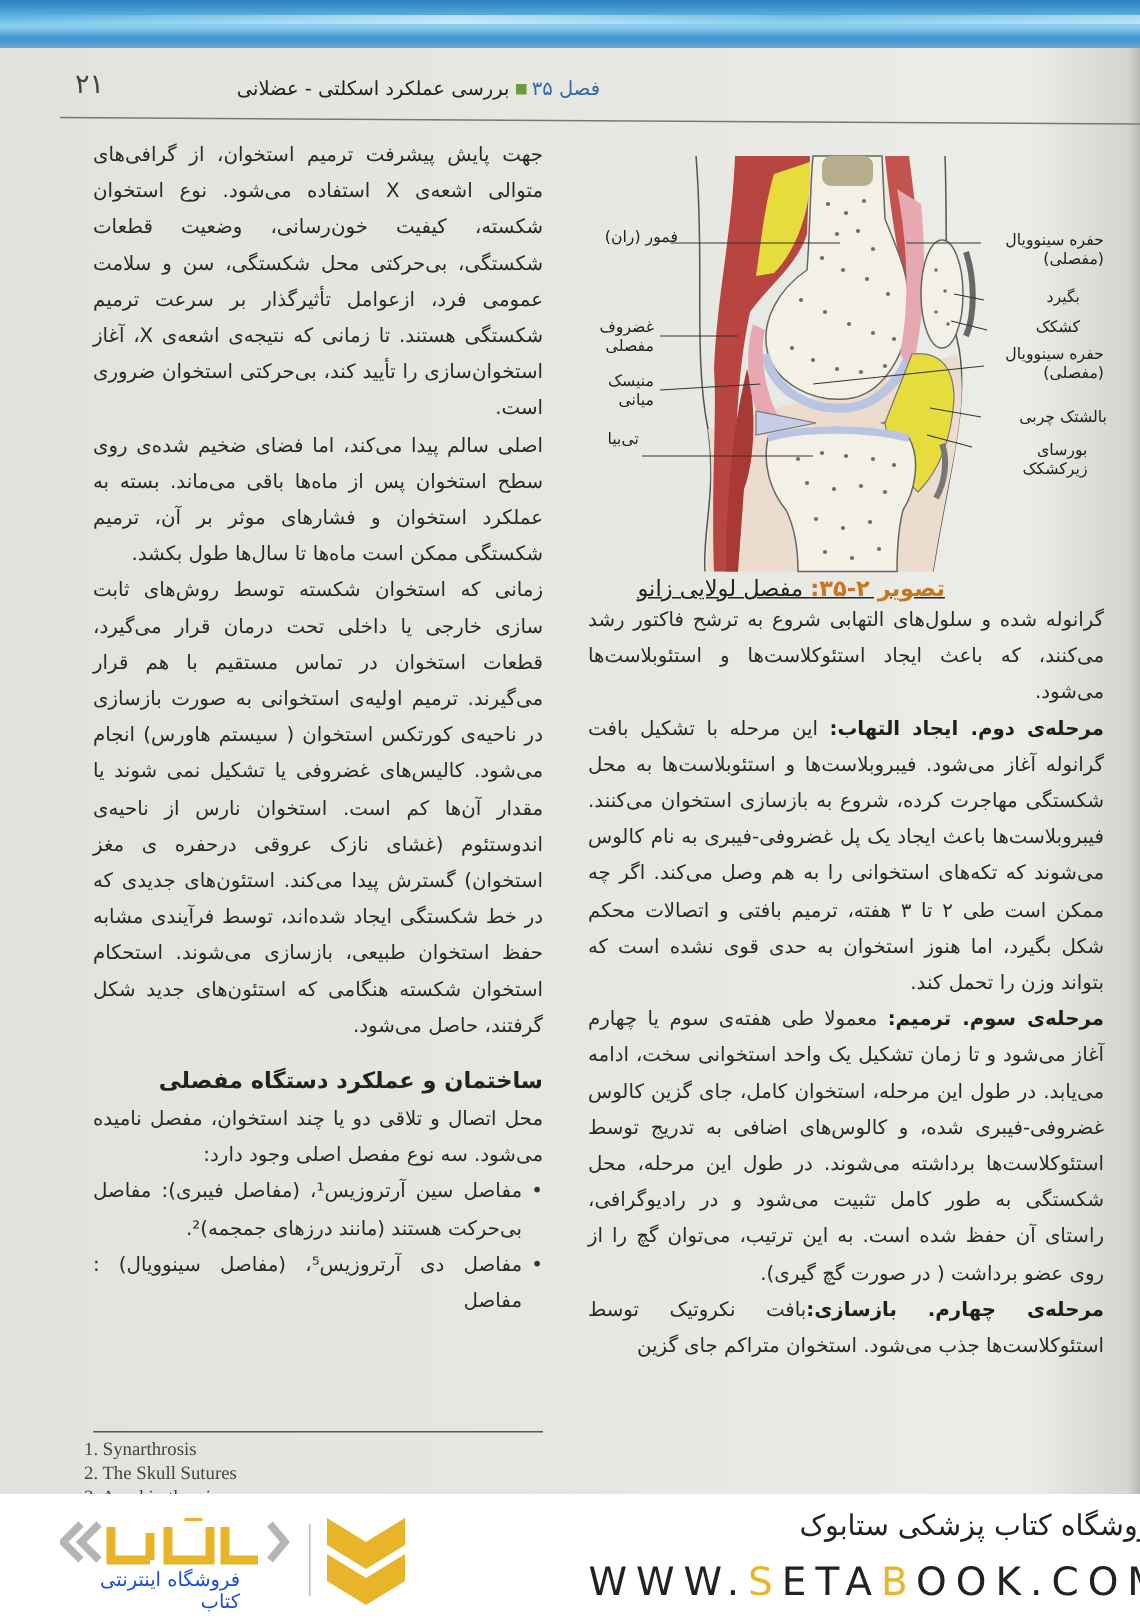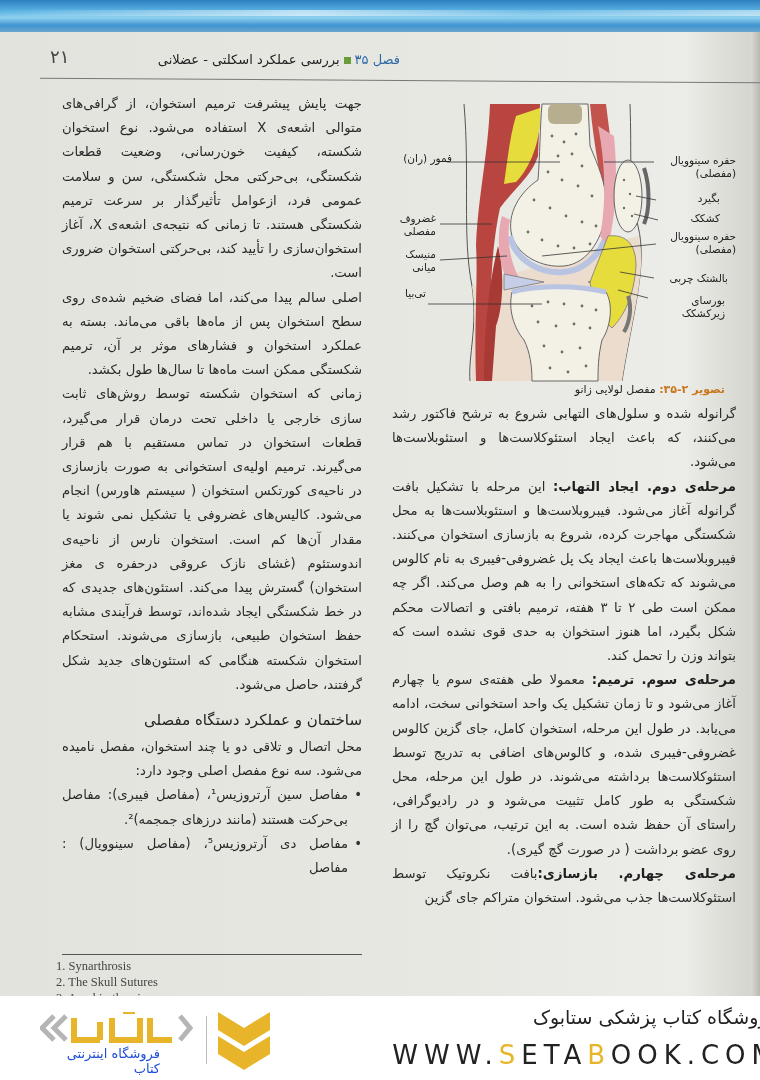--- a/index.html
+++ b/index.html
@@ -16,31 +16,31 @@
   .running { position:absolute; left:120px; top:12px; direction:rtl; font-size:13px; color:#222; width:250px; text-align:right; }
   .running .chap { color:#2e6aa8; }
   .running .sq { display:inline-block; width:7px; height:7px; background:#6a9c3a; margin:0 4px; vertical-align:middle; }
   .header-rule { position:absolute; top:80px; left:40px; width:720px; height:1px; background:#777; transform:rotate(0.35deg); }
 
   .col { position:absolute; direction:rtl; text-align:justify; font-size:13.2px; line-height:24.2px; color:#2a2a2a; }
   .col p { margin:0; }
   .colL { left:62px; top:92px; width:300px; }
   .colR { left:392px; top:402px; width:344px; }
   .b { font-weight:bold; color:#1f1f1f; }
-  h2.sec { margin:10px 0 2px 0; font-size:15px; line-height:26px; font-weight:normal; color:#222; direction:rtl; text-align:right; }
+  h2.sec { margin:10px 0 2px 0; font-size:15px; line-height:26px; font-weight:bold; color:#222; direction:rtl; text-align:right; }
   ul.bul { list-style:none; margin:0; padding:0; }
   ul.bul li { position:relative; padding-right:14px; }
   ul.bul li::before { content:"•"; position:absolute; right:0; top:0; color:#333; }
 
   .fn-rule { position:absolute; left:62px; top:954px; width:300px; height:1px; background:#555; }
   .footnotes { position:absolute; left:56px; top:958px; font-family:"Liberation Serif", serif; font-size:12.5px; line-height:16px; color:#444; }
 
   .figure { position:absolute; left:392px; top:96px; width:350px; height:290px; }
   .fig-label { position:absolute; direction:rtl; font-size:10.5px; line-height:13px; color:#222; text-align:right; white-space:nowrap; }
-  .caption { position:absolute; left:425px; top:383px; width:300px; direction:rtl; text-align:right; font-size:11px; color:#222; }
+  .caption { position:absolute; left:425px; top:383px; width:300px; direction:rtl; text-align:left; font-size:15px; color:#222;text-decoration:underline; }
   .caption .num { color:#c8761d; font-weight:bold; }
 
   .footer { position:absolute; left:0; top:996px; width:760px; height:84px; background:#ffffff;padding-left:36px; }
   .store-name { position:absolute; right:18px; top:10px; direction:rtl; font-size:19px; color:#222; }
   .store-url { position:absolute; right:16px; top:44px; font-size:26px; letter-spacing:6px; color:#222; font-family:"DejaVu Sans", sans-serif; }
   .store-url .y { color:#e8b52a; }
   .logo { position:absolute; left:40px; top:10px; width:230px; height:66px; }
   .logo-text { position:absolute; left:40px; top:50px; font-size:13px; color:#1d4ed8; direction:rtl; width:120px; text-align:right; }
   .logo-sep { position:absolute; left:206px; top:20px; width:1px; height:48px; background:#bbb; }
 </style>
@@ -181,21 +181,21 @@
   <div class="fig-label" style="right:6px; top:58px;">
       <div>حفره سینوویال</div>
       <div>(مفصلی)</div>
     </div>
   <div class="fig-label" style="right:22px; top:96px;">بگیرد</div>
   <div class="fig-label" style="right:22px; top:116px;">کشکک</div>
   <div class="fig-label" style="right:6px; top:134px;">
       <div>حفره سینوویال</div>
       <div>(مفصلی)</div>
     </div>
-  <div class="fig-label" style="right:14px; top:176px;">بالشتک چربی</div>
+  <div class="fig-label" style="right:4px; top:176px;">بالشتک چربی</div>
   <div class="fig-label" style="right:17px; top:198px;">
       <div>بورسای</div>
       <div>زیرکشکک</div>
     </div>
 </div>
 <div class="caption">
   <span class="num">تصویر ۲-۳۵:</span><span> مفصل لولایی زانو</span>
 </div>
 
 <div class="col colR">

